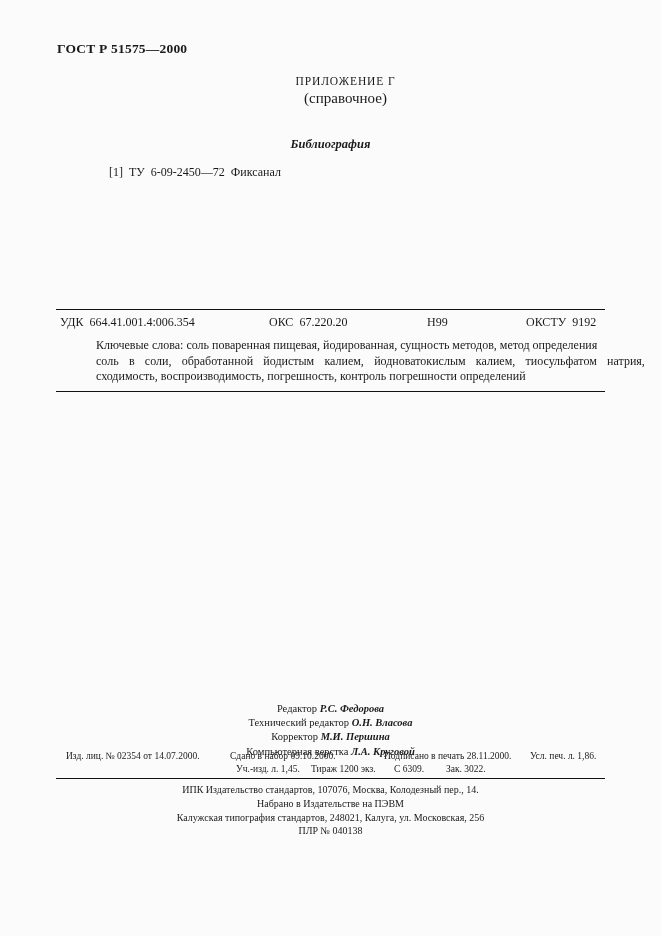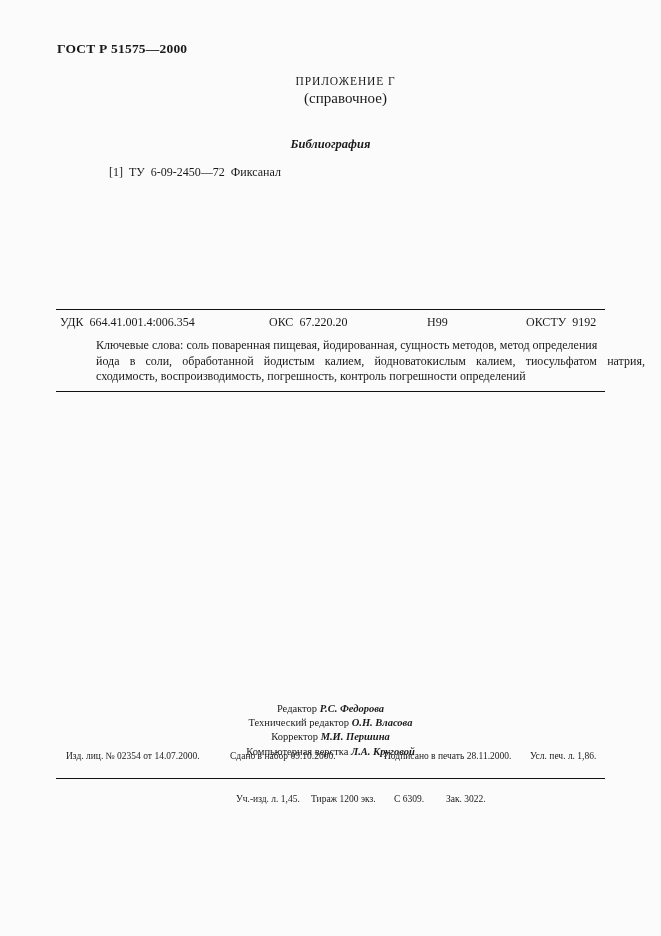--- a/index.html
+++ b/index.html
@@ -131,21 +131,21 @@
   
   .printdata {
     position: absolute;
     left: 56px;
     top: 751px;
     width: 549px;
     font-size: 9.5px;
     height: 26px;
   }
   .pd-row1 { position: relative; height: 13px; }
-  .pd-row2 { position: relative; height: 13px; margin-top: 30px; }
+  .pd-row2 { position: relative; height: 13px; }
   .pd-cell { position: absolute; white-space: pre; }
   .pd-lic   { left: 10px;  top: 0; }
   .pd-set   { left: 174px; top: 0; }
   .pd-sign  { left: 328px; top: 0; }
   .pd-usl   { left: 474px; top: 0; }
   .pd-uch   { left: 180px; top: 0; }
   .pd-tir   { left: 255px; top: 0; }
   .pd-c     { left: 338px; top: 0; }
   .pd-zak   { left: 390px; top: 0; }
 
@@ -181,21 +181,21 @@
   <div class="class-row">
     <span class="class-cell c-udk">УДК  664.41.001.4:006.354</span>
     <span class="class-cell c-oks">ОКС  67.220.20</span>
     <span class="class-cell c-h">Н99</span>
     <span class="class-cell c-okstu">ОКСТУ  9192</span>
   </div>
 
   <div class="keywords">
     <div class="kw-line">Ключевые слова:  соль поваренная пищевая, йодированная, сущность методов, метод определения</div>
     <div class="kw-line kw-l2">
-        <span>йода</span>
+        <span>соль</span>
         <span>в</span>
         <span>соли,</span>
         <span>обработанной</span>
         <span>йодистым</span>
         <span>калием,</span>
         <span>йодноватокислым</span>
         <span>калием,</span>
         <span>тиосульфатом</span>
         <span>натрия,</span>
       </div>
@@ -221,14 +221,20 @@
     <div class="pd-row2">
       <span class="pd-cell pd-uch">Уч.-изд. л. 1,45.</span>
       <span class="pd-cell pd-tir">Тираж 1200 экз.</span>
       <span class="pd-cell pd-c">С 6309.</span>
       <span class="pd-cell pd-zak">Зак. 3022.</span>
     </div>
   </div>
 
   <div class="rule rule-imprint"></div>
 
+  <div class="imprint">
+    <div>ИПК Издательство стандартов, 107076, Москва, Колодезный пер., 14.</div>
+    <div>Набрано в Издательстве на ПЭВМ</div>
+    <div>Калужская типография стандартов, 248021, Калуга, ул. Московская, 256</div>
+    <div>ПЛР № 040138</div>
+  </div>
 
 </div>
 
 </body></html>

